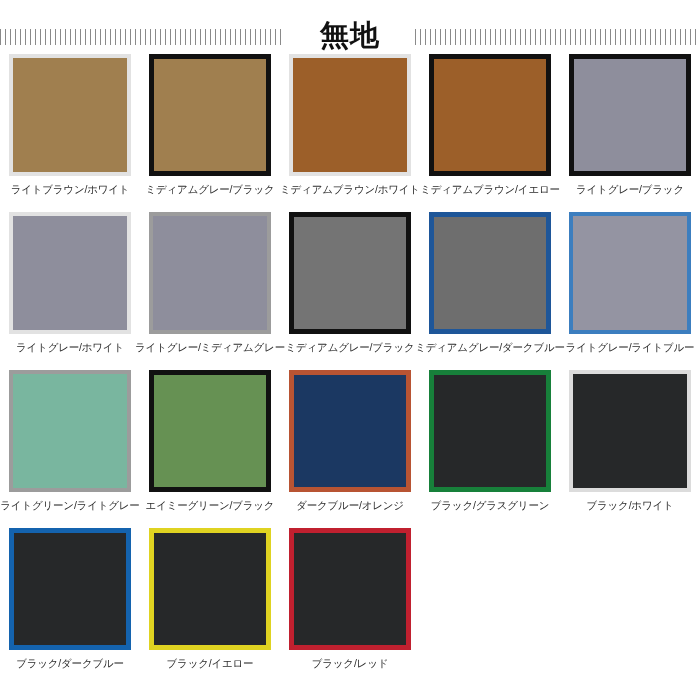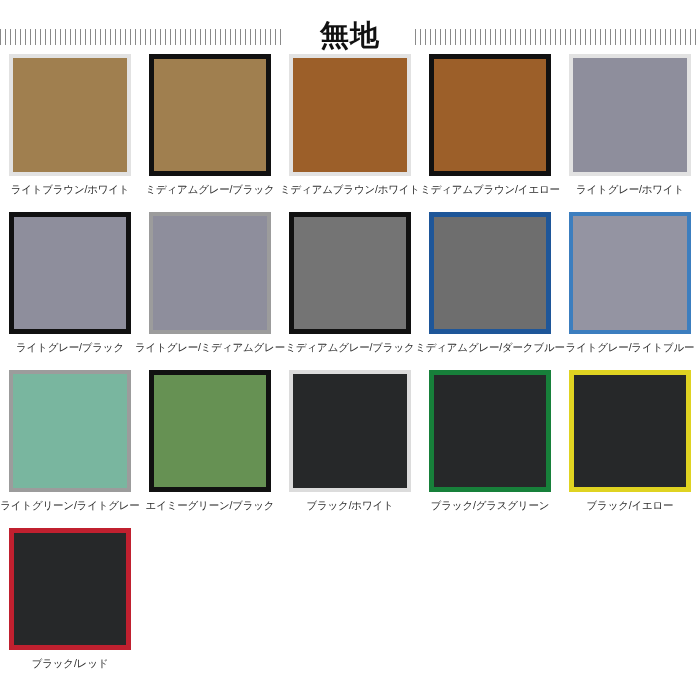--- a/index.html
+++ b/index.html
@@ -114,32 +114,32 @@
       <div class="swatch-label">ミディアムブラウン/ホワイト</div>
     </div>
     <div class="swatch-cell">
       <div class="swatch-chip-wrap">
         <div class="swatch-chip" style="background: rgb(156, 95, 41); border-color: rgb(17, 17, 17); border-width: 5px;"></div>
       </div>
       <div class="swatch-label">ミディアムブラウン/イエロー</div>
     </div>
     <div class="swatch-cell">
       <div class="swatch-chip-wrap">
+        <div class="swatch-chip" style="background: rgb(142, 142, 156); border-color: rgb(17, 17, 17); border-width: 5px;"></div>
+      </div>
+      <div class="swatch-label">ライトグレー/ブラック</div>
+    </div>
+    <div class="swatch-cell">
+      <div class="swatch-chip-wrap">
         <div class="swatch-chip" style="background: rgb(142, 142, 156); border-color: rgb(226, 226, 226); border-width: 4px;"></div>
       </div>
       <div class="swatch-label">ライトグレー/ホワイト</div>
     </div>
     <div class="swatch-cell">
       <div class="swatch-chip-wrap">
-        <div class="swatch-chip" style="background: rgb(142, 142, 156); border-color: rgb(17, 17, 17); border-width: 5px;"></div>
-      </div>
-      <div class="swatch-label">ライトグレー/ブラック</div>
-    </div>
-    <div class="swatch-cell">
-      <div class="swatch-chip-wrap">
         <div class="swatch-chip" style="background: rgb(142, 142, 156); border-color: rgb(156, 156, 156); border-width: 4px;"></div>
       </div>
       <div class="swatch-label">ライトグレー/ミディアムグレー</div>
     </div>
     <div class="swatch-cell">
       <div class="swatch-chip-wrap">
         <div class="swatch-chip" style="background: rgb(116, 116, 116); border-color: rgb(17, 17, 17); border-width: 5px;"></div>
       </div>
       <div class="swatch-label">ミディアムグレー/ブラック</div>
     </div>
@@ -162,29 +162,41 @@
       <div class="swatch-label">ライトグリーン/ライトグレー</div>
     </div>
     <div class="swatch-cell">
       <div class="swatch-chip-wrap">
         <div class="swatch-chip" style="background: rgb(102, 145, 83); border-color: rgb(17, 17, 17); border-width: 5px;"></div>
       </div>
       <div class="swatch-label">エイミーグリーン/ブラック</div>
     </div>
     <div class="swatch-cell">
       <div class="swatch-chip-wrap">
+        <div class="swatch-chip" style="background: rgb(27, 56, 98); border-color: rgb(184, 84, 51); border-width: 5px;"></div>
+      </div>
+      <div class="swatch-label">ダークブルー/オレンジ</div>
+    </div>
+    <div class="swatch-cell">
+      <div class="swatch-chip-wrap">
+        <div class="swatch-chip" style="background: rgb(38, 40, 41); border-color: rgb(23, 128, 58); border-width: 5px;"></div>
+      </div>
+      <div class="swatch-label">ブラック/グラスグリーン</div>
+    </div>
+    <div class="swatch-cell">
+      <div class="swatch-chip-wrap">
         <div class="swatch-chip" style="background: rgb(38, 40, 41); border-color: rgb(220, 220, 220); border-width: 4px;"></div>
       </div>
       <div class="swatch-label">ブラック/ホワイト</div>
     </div>
     <div class="swatch-cell">
       <div class="swatch-chip-wrap">
-        <div class="swatch-chip" style="background: rgb(38, 40, 41); border-color: rgb(23, 128, 58); border-width: 5px;"></div>
-      </div>
-      <div class="swatch-label">ブラック/グラスグリーン</div>
+        <div class="swatch-chip" style="background: rgb(38, 40, 41); border-color: rgb(20, 99, 174); border-width: 5px;"></div>
+      </div>
+      <div class="swatch-label">ブラック/ダークブルー</div>
     </div>
     <div class="swatch-cell">
       <div class="swatch-chip-wrap">
         <div class="swatch-chip" style="background: rgb(38, 40, 41); border-color: rgb(223, 211, 33); border-width: 5px;"></div>
       </div>
       <div class="swatch-label">ブラック/イエロー</div>
     </div>
     <div class="swatch-cell">
       <div class="swatch-chip-wrap">
         <div class="swatch-chip" style="background: rgb(38, 40, 41); border-color: rgb(192, 32, 47); border-width: 5px;"></div>

